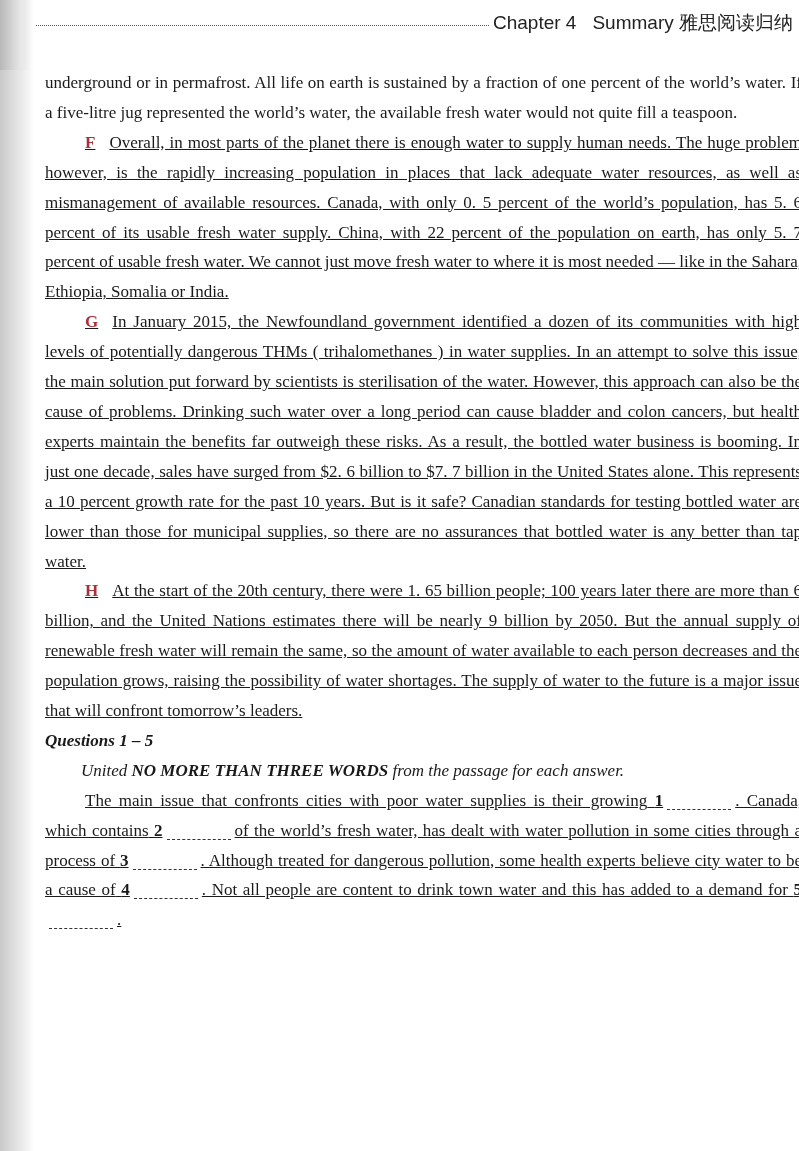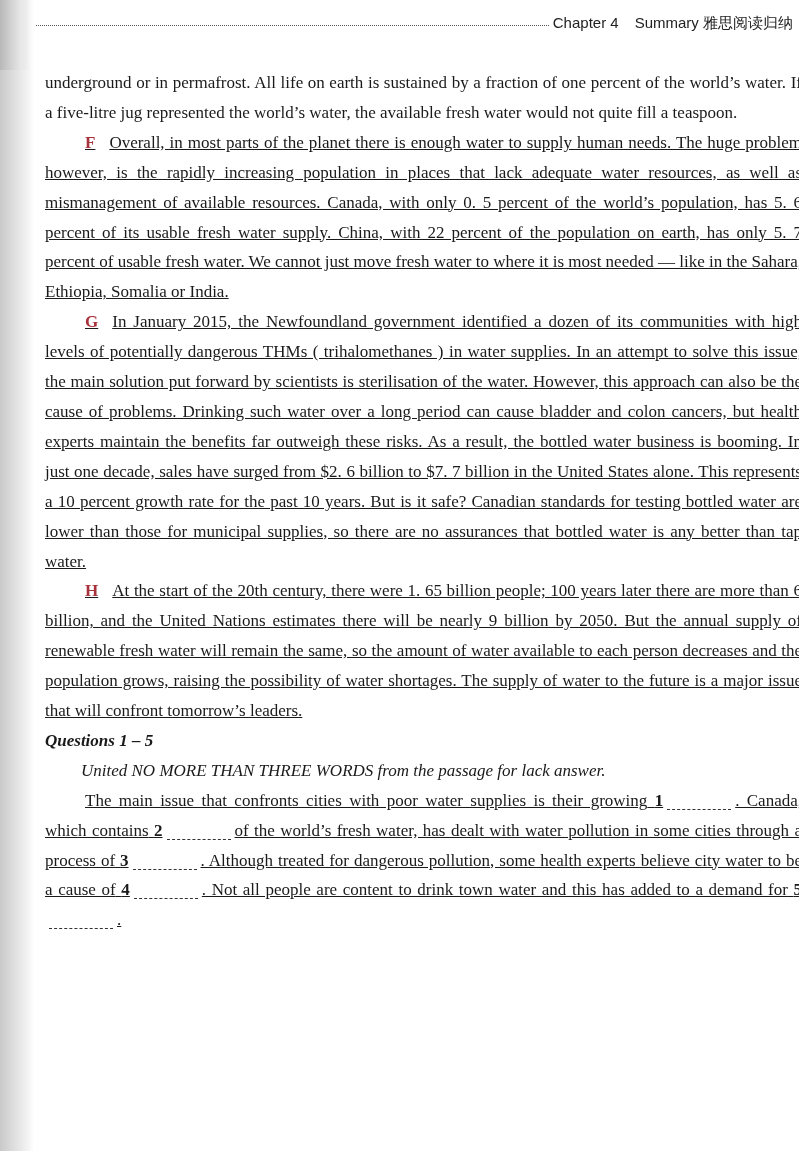--- a/index.html
+++ b/index.html
@@ -20,34 +20,34 @@
     }
     .header {
       position: absolute; left: 36px; right: 6px; top: 12px; height: 22px;
       display: flex; align-items: center;
     }
     .header .dots {
       flex: 1; border-bottom: 1px dotted #555; height: 0; margin-top: 4px; margin-right: 4px;
     }
     .header .chap {
       font-family: "Liberation Sans", "DejaVu Sans", sans-serif;
-      font-size: 15px; color: #222; white-space: nowrap;
+      font-size: 19px; color: #222; white-space: nowrap;
     }
     .header .chap .gap { display: inline-block; width: 16px; }
     .content {
       position: absolute; left: 45px; width: 757px; top: 68px;
       font-size: 17px; line-height: 29.9px;
       text-align: justify;
     }
     .content p { margin: 0; }
     .indent { text-indent: 40px; text-decoration: underline; }
     .letter { color: #a8323c; font-weight: bold; margin-right: 14px; }
     .q-title { font-style: italic; font-weight: bold; margin-top: 21px; }
     .instr { font-style: italic; padding-left: 36px; }
-    .instr b { font-weight: normal; }
+    .instr b { font-weight: bold; }
     .summary { margin-top: 8px; }
     .blank { display: inline-block; width: 64px; border-bottom: 1px dashed #333; height: 1px; margin: 0 4px; vertical-align: -4px; }
     .num { font-weight: bold; }
   </style>
 </head>
 <body>
 
 <div class="shadow"></div>
 <div class="shadow-top"></div>
 
@@ -59,16 +59,16 @@
 <div class="content">
   <p>underground or in permafrost. All life on earth is sustained by a fraction of one percent of the world’s water. If a five-litre jug represented the world’s water, the available fresh water would not quite fill a teaspoon.</p>
 
   <p class="indent"><span class="letter">F</span><span>Overall, in most parts of the planet there is enough water to supply human needs. The huge problem however, is the rapidly increasing population in places that lack adequate water resources, as well as mismanagement of available resources. Canada, with only 0. 5 percent of the world’s population, has 5. 6 percent of its usable fresh water supply. China, with 22 percent of the population on earth, has only 5. 7 percent of usable fresh water. We cannot just move fresh water to where it is most needed — like in the Sahara, Ethiopia, Somalia or India.</span></p>
 
   <p class="indent"><span class="letter">G</span><span>In January 2015, the Newfoundland government identified a dozen of its communities with high levels of potentially dangerous THMs ( trihalomethanes ) in water supplies. In an attempt to solve this issue, the main solution put forward by scientists is sterilisation of the water. However, this approach can also be the cause of problems. Drinking such water over a long period can cause bladder and colon cancers, but health experts maintain the benefits far outweigh these risks. As a result, the bottled water business is booming. In just one decade, sales have surged from $2. 6 billion to $7. 7 billion in the United States alone. This represents a 10 percent growth rate for the past 10 years. But is it safe? Canadian standards for testing bottled water are lower than those for municipal supplies, so there are no assurances that bottled water is any better than tap water.</span></p>
 
   <p class="indent"><span class="letter">H</span><span>At the start of the 20th century, there were 1. 65 billion people; 100 years later there are more than 6 billion, and the United Nations estimates there will be nearly 9 billion by 2050. But the annual supply of renewable fresh water will remain the same, so the amount of water available to each person decreases and the population grows, raising the possibility of water shortages. The supply of water to the future is a major issue that will confront tomorrow’s leaders.</span></p>
 
   <p class="q-title">Questions 1 – 5</p>
-  <p class="instr"><span>United </span><b>NO MORE THAN THREE WORDS</b><span> from the passage for lack answer.</span></p>
+  <p class="instr"><span>United </span><b>NO MORE THAN THREE WORDS</b><span> from the passage for each answer.</span></p>
 
   <p class="indent summary"><span>The main issue that confronts cities with poor water supplies is their growing</span> <span class="num">1</span><span class="blank"></span><span>. Canada, which contains</span> <span class="num">2</span><span class="blank"></span><span>of the world’s fresh water, has dealt with water pollution in some cities through a process of</span> <span class="num">3</span><span class="blank"></span><span>. Although treated for dangerous pollution, some health experts believe city water to be a cause of</span> <span class="num">4</span><span class="blank"></span><span>. Not all people are content to drink town water and this has added to a demand for</span> <span class="num">5</span><span class="blank"></span><span>.</span></p>
 </div>
 
 </body></html>

